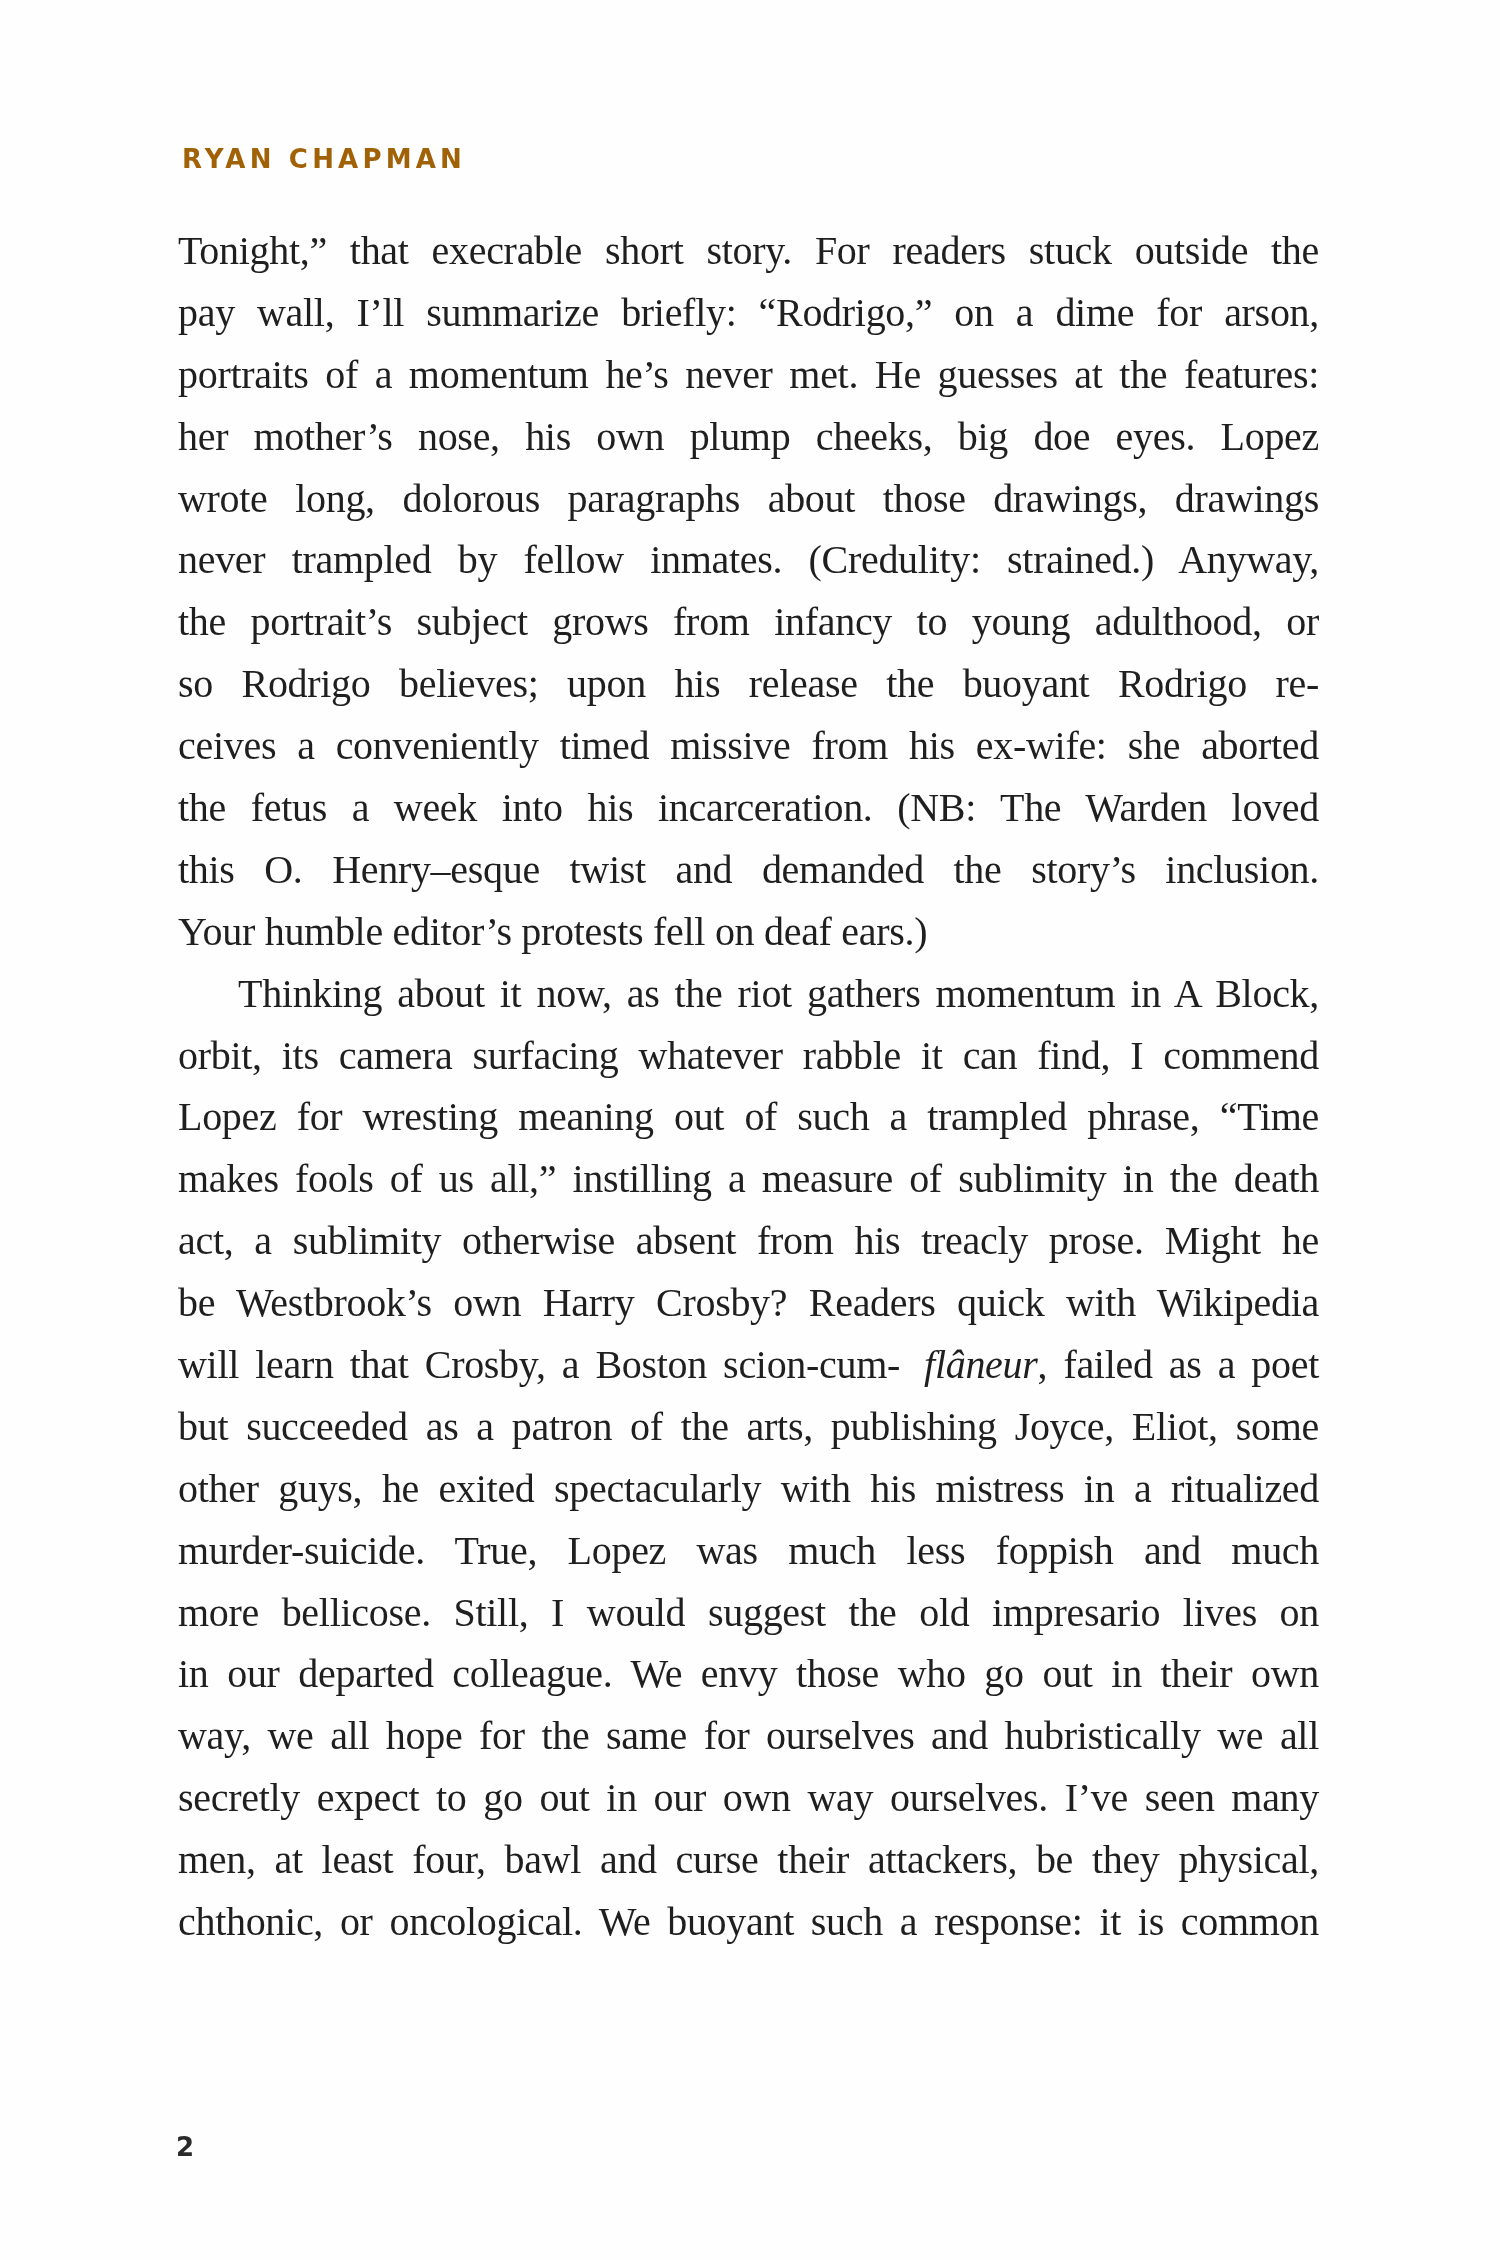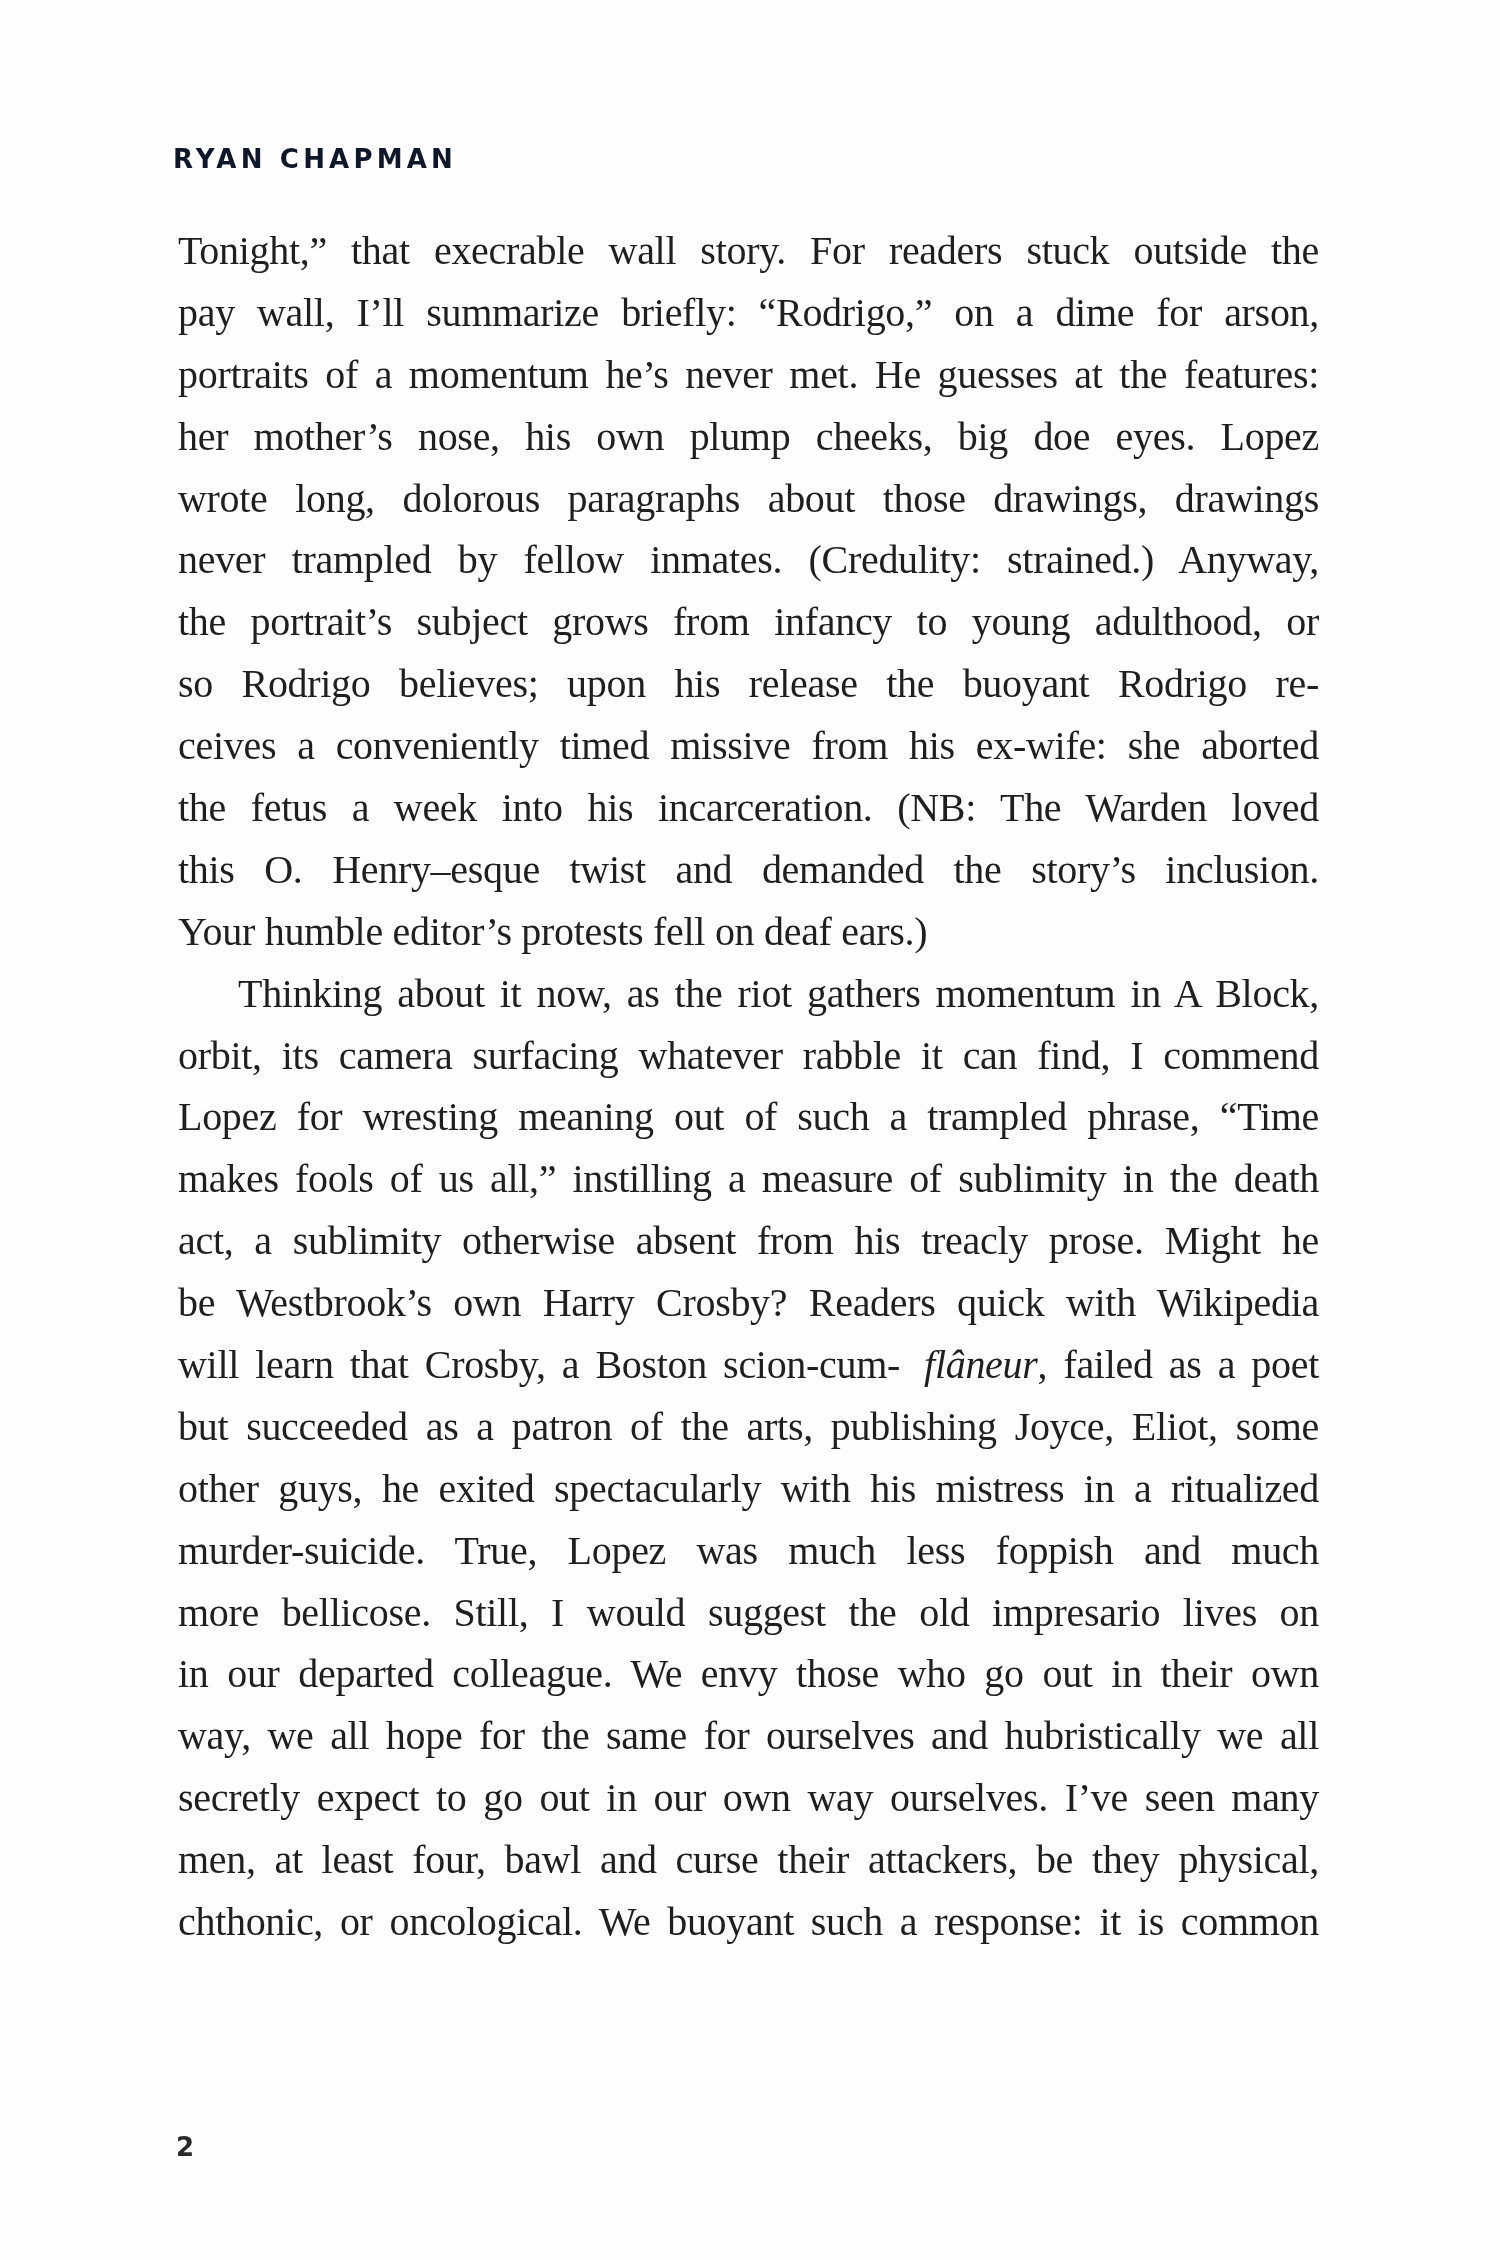--- a/index.html
+++ b/index.html
@@ -9,27 +9,27 @@
     }
     body {
       width: 1500px;
       height: 2260px;
       position: relative;
       overflow: hidden;
       background: #fefefe;
     }
     .running-head {
       position: absolute;
-      left: 173px;
+      left: 182px;
       top: 146px;
       font-family: "DejaVu Sans", sans-serif;
       font-weight: bold;
       font-size: 26px;
       letter-spacing: 4.2px;
-      color: #0f172a;
+      color: #a16207;
       line-height: 1;
     }
     .body-text {
       position: absolute;
       left: 178px;
       top: 220px;
       width: 1141px;
       font-family: "Liberation Serif", "DejaVu Serif", serif;
       font-size: 40px;
       color: #1f1f1f;
@@ -62,21 +62,21 @@
     em { font-style: italic; margin-left: 24px; }
   </style>
 </head>
 <body>
 
 <div class="running-head">RYAN CHAPMAN</div>
 
 <div class="body-text">
 
   <div>
-    <span class="line">Tonight,” that execrable wall story. For readers stuck outside the</span>
+    <span class="line">Tonight,” that execrable short story. For readers stuck outside the</span>
     <span class="line">pay wall, I’ll summarize briefly: “Rodrigo,” on a dime for arson,</span>
     <span class="line">portraits of a momentum he’s never met. He guesses at the features:</span>
     <span class="line">her mother’s nose, his own plump cheeks, big doe eyes. Lopez</span>
     <span class="line">wrote long, dolorous paragraphs about those drawings, drawings</span>
     <span class="line">never trampled by fellow inmates. (Credulity: strained.) Anyway,</span>
     <span class="line">the portrait’s subject grows from infancy to young adulthood, or</span>
     <span class="line">so Rodrigo believes; upon his release the buoyant Rodrigo re-</span>
     <span class="line">ceives a conveniently timed missive from his ex-wife: she aborted</span>
     <span class="line">the fetus a week into his incarceration. (NB: The Warden loved</span>
     <span class="line">this O. Henry–esque twist and demanded the story’s inclusion.</span>

